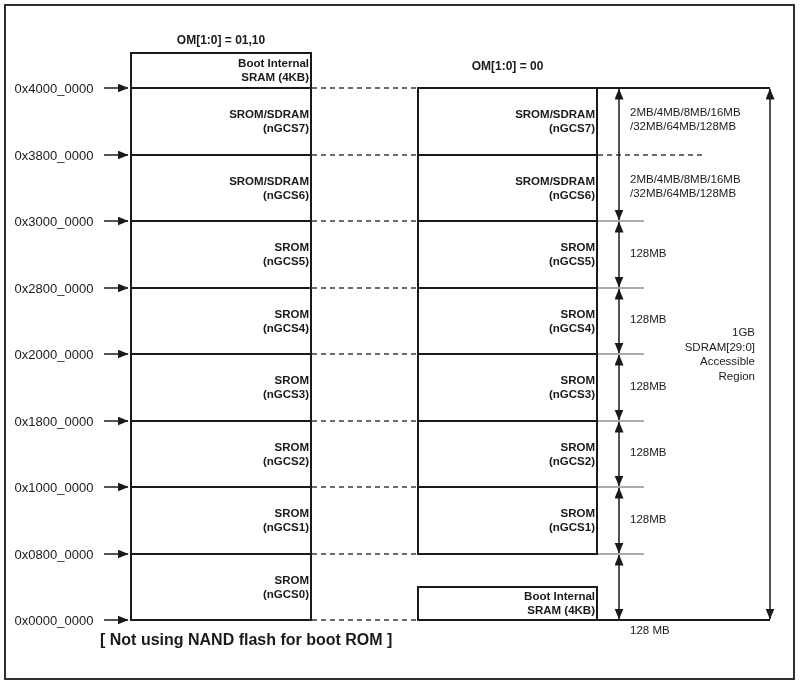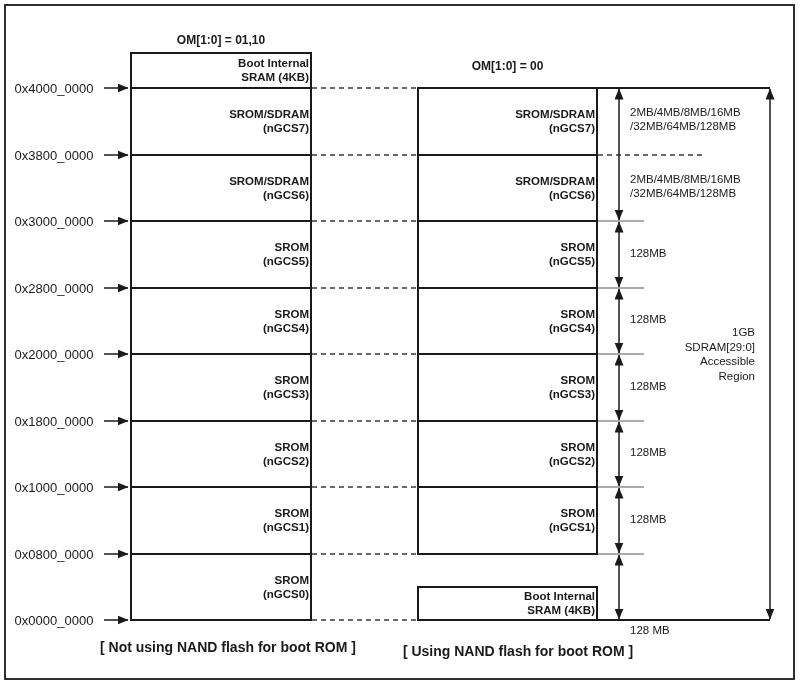--- a/index.html
+++ b/index.html
@@ -10,21 +10,21 @@
     color:var(--text,#1a1a1a);
     overflow:hidden;
     padding-left:48px;
   }
   .t{position:absolute;}
   .hdr{font-weight:bold;font-size:12px;text-align:center;white-space:nowrap;}
   .cell{font-weight:bold;font-size:11.5px;line-height:14px;text-align:right;white-space:nowrap;}
   .addr{font-size:13px;text-align:center;white-space:nowrap;width:92px;}
   .ann{font-size:11.5px;line-height:13.5px;white-space:nowrap;}
   .ann-r{text-align:right;}
-  .cap{font-weight:bold;font-size:14px;text-align:center;white-space:nowrap;margin-top:8px;}
+  .cap{font-weight:bold;font-size:16px;white-space:nowrap;}
   svg.layer{position:absolute;left:0;top:0;}
   .box{fill:#ffffff;stroke:var(--line,#1a1a1a);stroke-width:2;}
   .ln{stroke:var(--line,#1a1a1a);stroke-width:1.8;}
   .ar{stroke:var(--line,#1a1a1a);stroke-width:1.5;fill:none;}
   .da{stroke:var(--dash,#3a3a3a);stroke-width:1.4;stroke-dasharray:5 4;fill:none;}
   .tk{stroke:var(--tick_gray,#8f8f8f);stroke-width:1.6;}
   .mh{fill:var(--line,#1a1a1a);}
 </style>
 </head>
 <body>
@@ -213,15 +213,14 @@
   <div class="t ann" style="left:630px;top:576px;margin-top:48px;">128 MB</div>
 
   <div class="t ann ann-r" style="left:669px;top:325px;width:86px;line-height:14.5px;">
     <div>1GB</div>
     <div>SDRAM[29:0]</div>
     <div>Accessible</div>
     <div>Region</div>
   </div>
 
   <div class="t cap" style="left:100px;top:631px;width:240px;">[ Not using NAND flash for boot ROM ]</div>
-  <div class="t cap" style="left:398px;top:635px;width:240px;">[ Using NAND flash for boot ROM ]</div>
 
 </div>
 
 </body></html>

